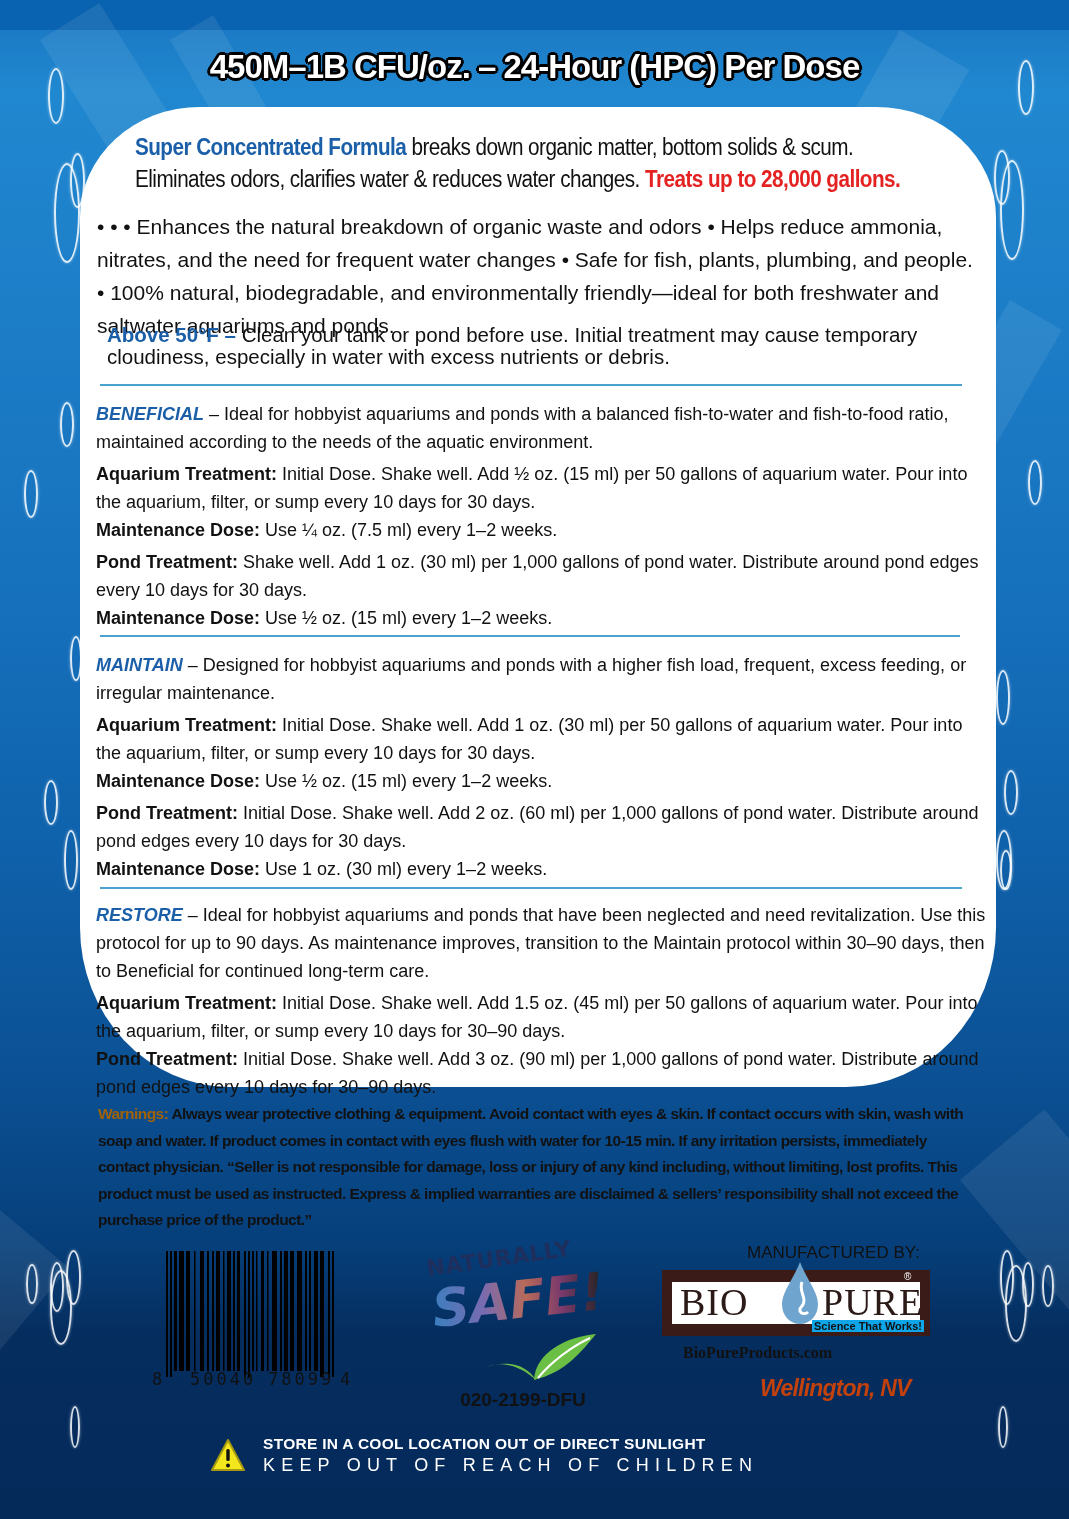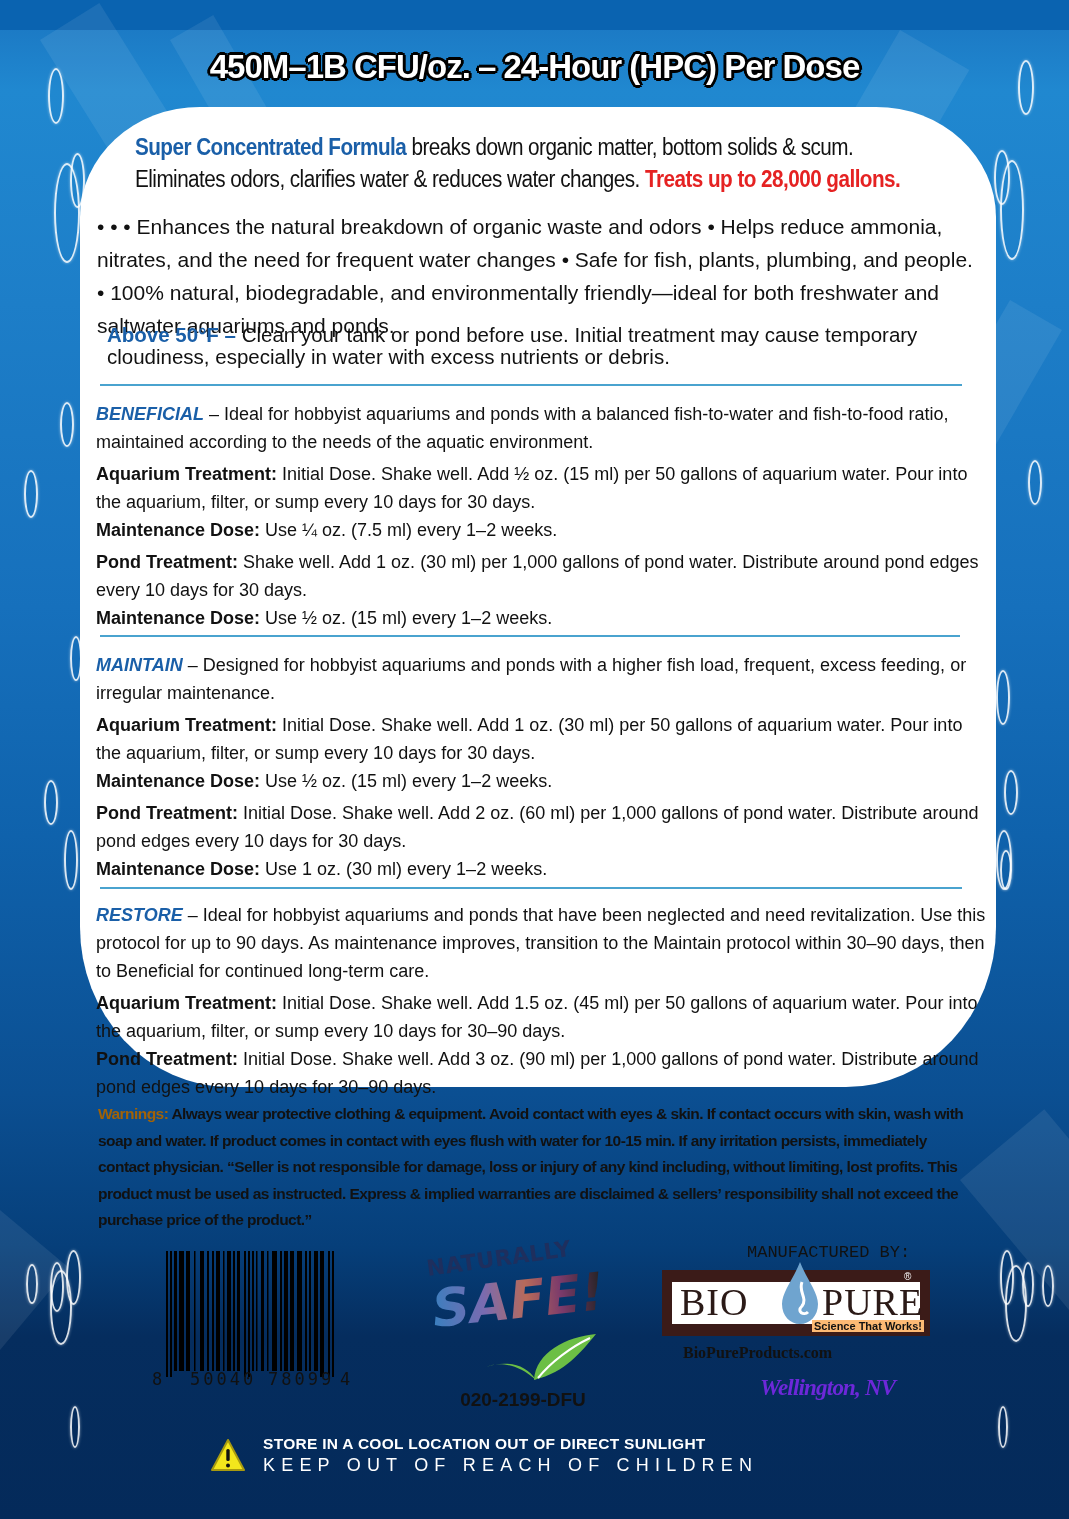--- a/index.html
+++ b/index.html
@@ -95,48 +95,48 @@
       background: linear-gradient(90deg, #3a7fbf 0%, #7a6bb0 30%, #b76a5a 55%, #7c3b6b 75%, #222 100%);
       -webkit-background-clip: text; background-clip: text; color: transparent;
       transform: rotate(-6deg);
     }
     .leaf { position: absolute; left: 70px; top: 92px; width: 110px; height: 50px; }
     .sku {
       position: absolute; left: 353px; top: 1282px; width: 180px; text-align: center;
       font-weight: bold; font-size: 19px; color: #111;
     }
     .mfg-label {
-      position: absolute; left: 667px; top: 1136px; font-size: 17px; color: #111; font-family: Liberation Mono, monospace;
+      position: absolute; left: 667px; top: 1136px; font-size: 17px; color: #111;
     }
     .biopure {
       position: absolute; left: 582px; top: 1163px; width: 268px; height: 66px;
       background: #3b1b18;
     }
     .biopure-inner {
       position: absolute; left: 10px; top: 12px; width: 248px; height: 42px;
       background: #fff;
     }
     .bio-text {
       position: absolute; top: 14px; font-family: "Liberation Serif", serif;
       font-size: 38px; color: #2b1a17; letter-spacing: 1px; line-height: 40px;
     }
     .drop {
       position: absolute; left: 118px; top: -8px; width: 40px; height: 62px;
     }
     .tagline {
       position: absolute; left: 150px; top: 50px; font-size: 11px; font-weight: bold; color: #111;
-      background: #fdba74; padding: 0 2px;
+      background: #0ea5e9; padding: 0 2px;
     }
     .site {
       position: absolute; left: 603px; top: 1237px; font-family: "Liberation Serif", serif;
       font-weight: bold; font-size: 16px; color: #111;
     }
     .city {
-      position: absolute; left: 680px; top: 1268px; font-family: Liberation Serif, serif;
-      font-weight: bold; font-style: italic; font-size: 23px; color: #6d28d9; letter-spacing: -0.8px;
+      position: absolute; left: 680px; top: 1268px; font-family: Liberation Sans, sans-serif;
+      font-weight: bold; font-style: italic; font-size: 23px; color: #c2410c; letter-spacing: -0.8px;
     }
     .footer-warn {
       position: absolute; left: 210px; top: 1434px; width: 640px; height: 44px;
     }
     .warn-icon { position: absolute; left: 0; top: 4px; width: 36px; height: 34px; }
     .footer-line1 {
       position: absolute; left: 53px; top: 1px; font-weight: bold; font-size: 15.5px; color: #fff;
       letter-spacing: 0.3px;
     }
     .footer-line2 {

